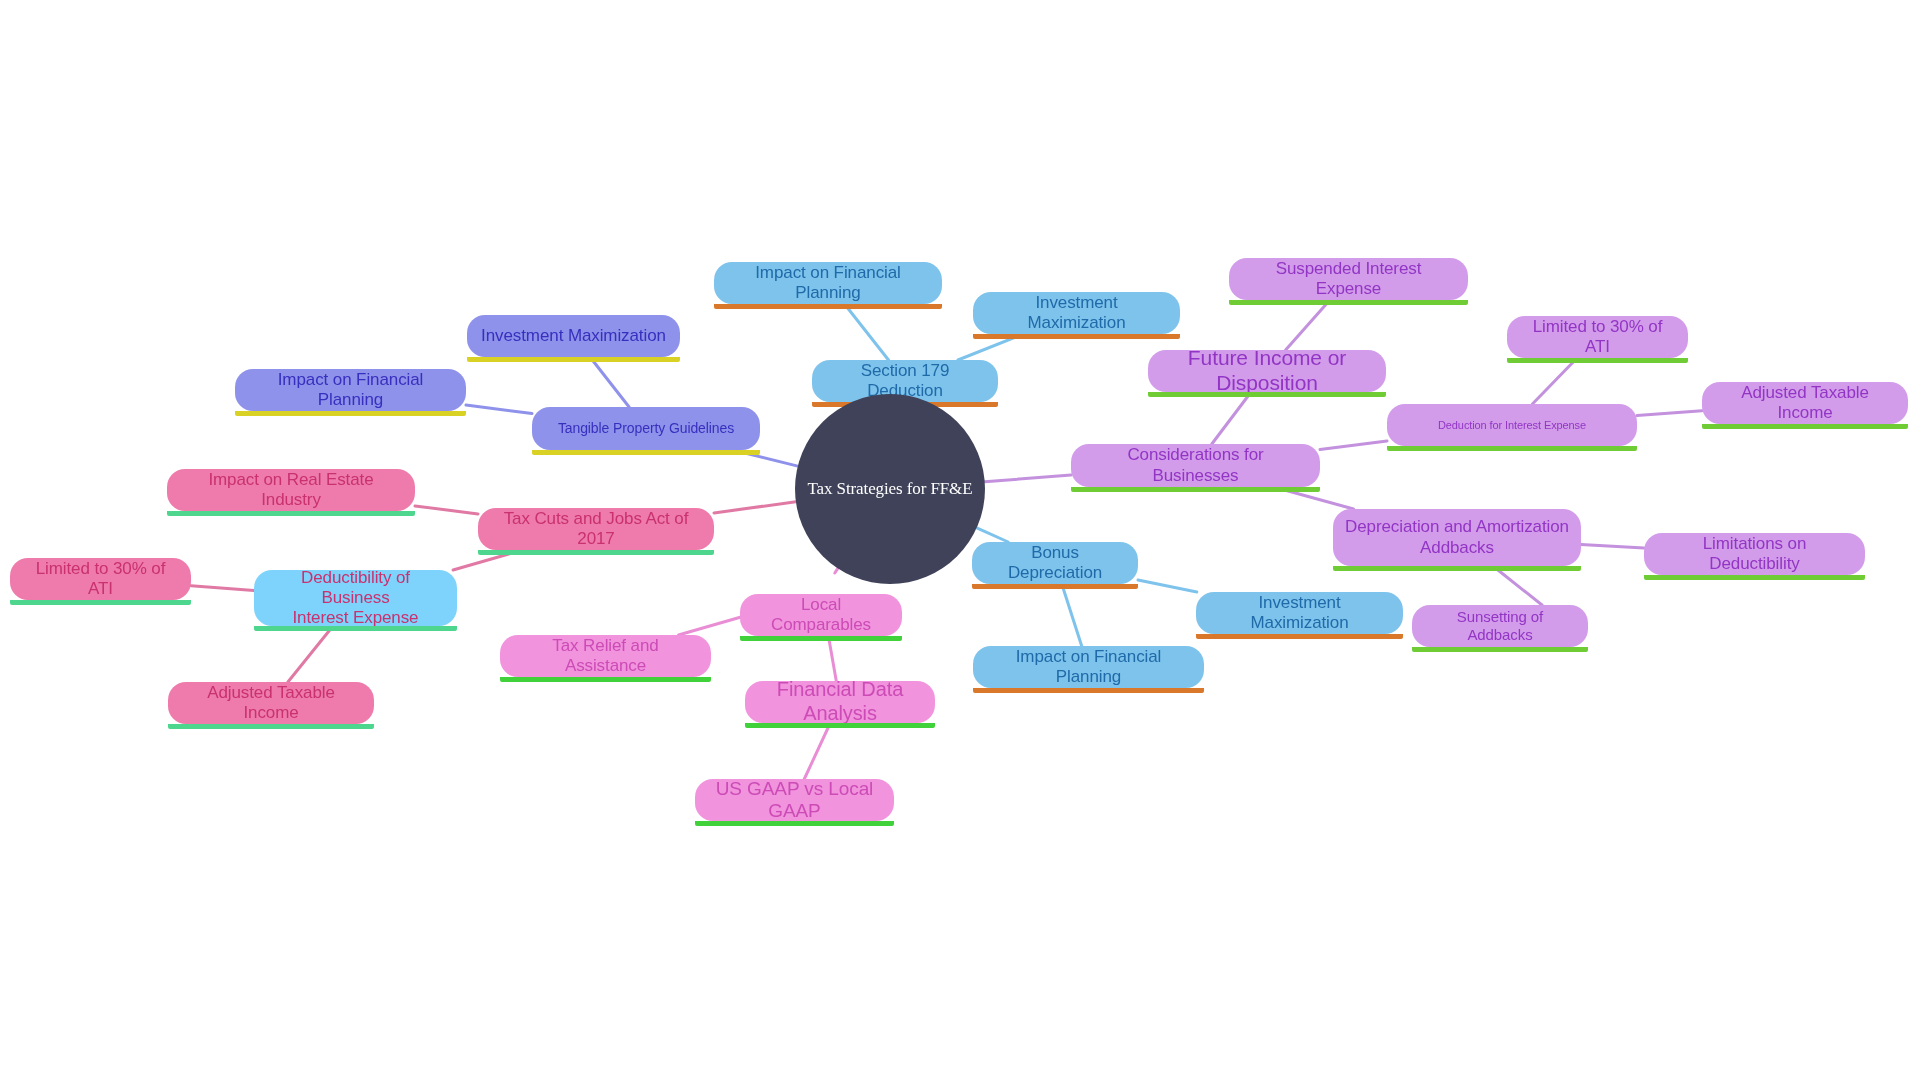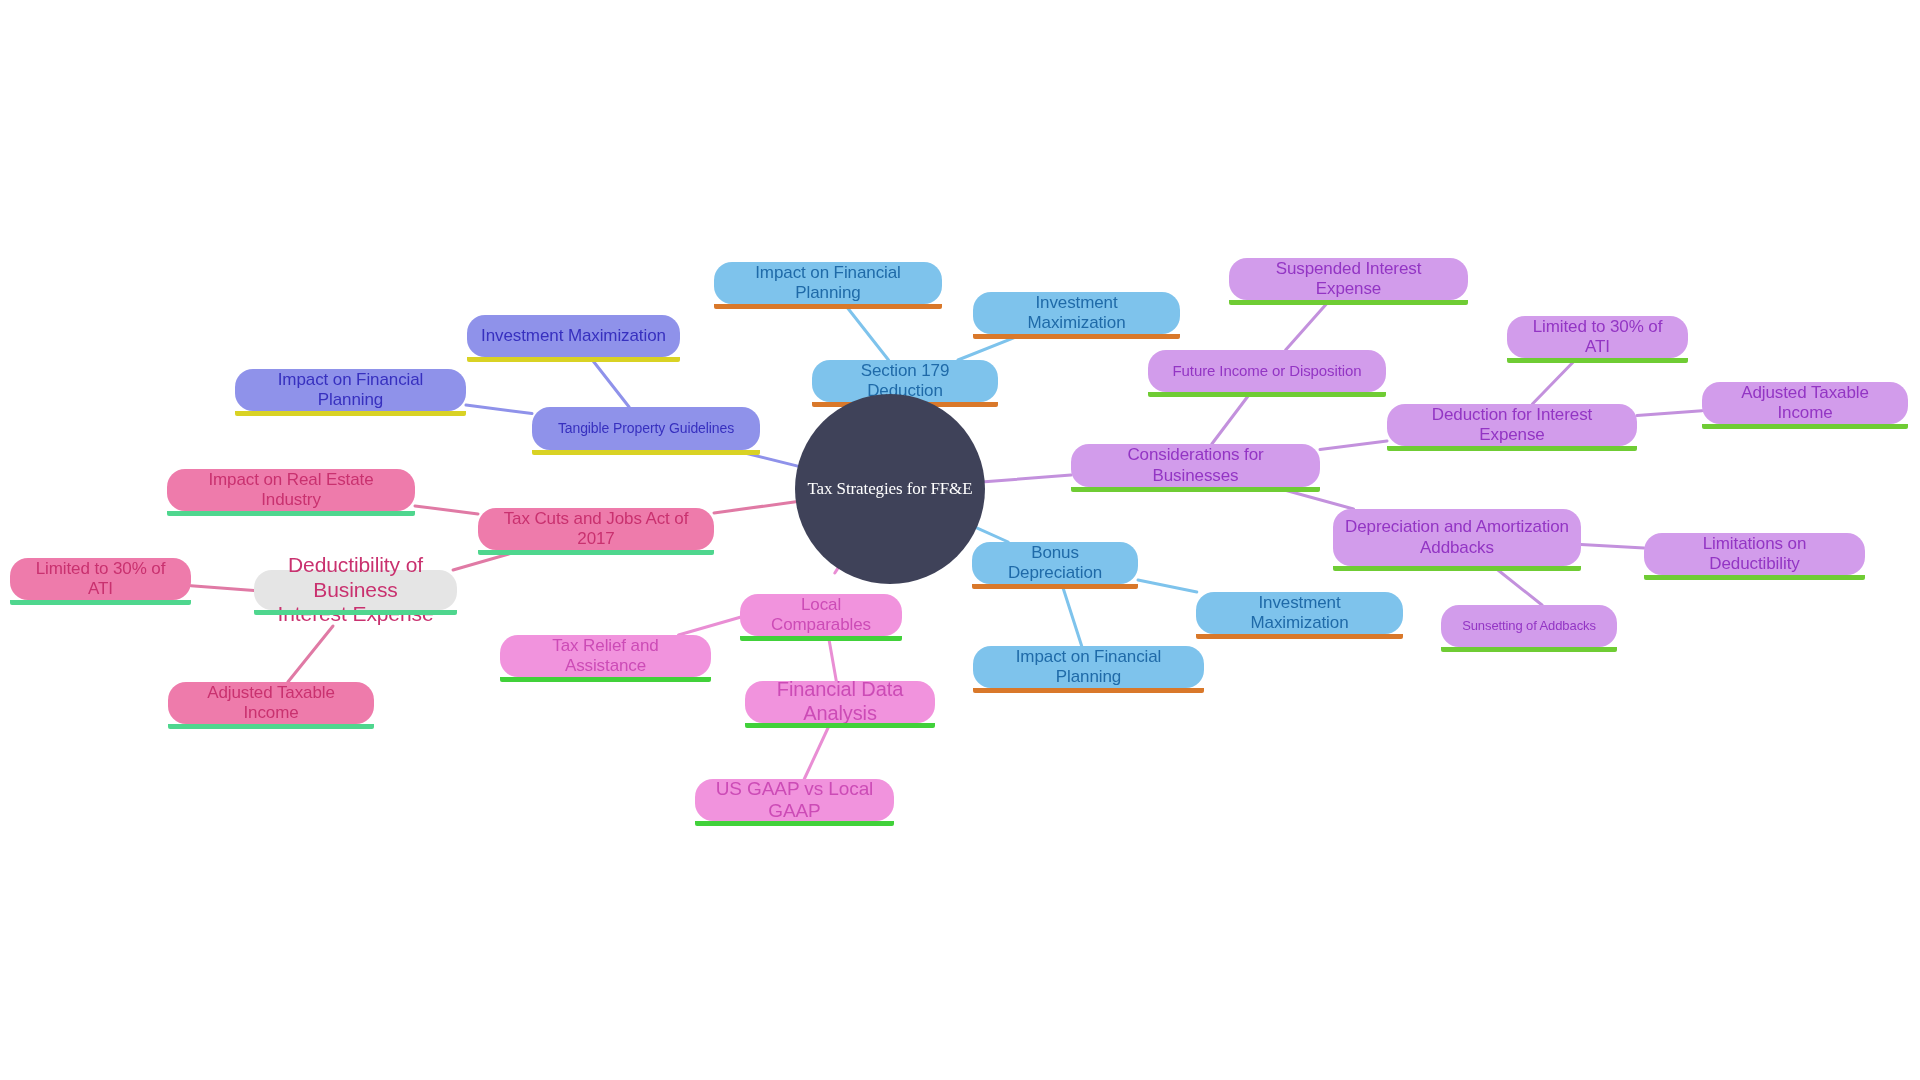--- a/index.html
+++ b/index.html
@@ -106,35 +106,35 @@
   <div id="node-layer">
       <div class="node" style="left: 714px; top: 262px; width: 228px; height: 42px; background: rgb(126, 195, 236); color: rgb(31, 106, 168); font-size: 17px;">Impact on Financial Planning<span class="underline" style="background: rgb(217, 120, 42);"></span></div>
       <div class="node" style="left: 973px; top: 292px; width: 207px; height: 42px; background: rgb(126, 195, 236); color: rgb(31, 106, 168); font-size: 17px;">Investment Maximization<span class="underline" style="background: rgb(217, 120, 42);"></span></div>
       <div class="node" style="left: 812px; top: 360px; width: 186px; height: 42px; background: rgb(126, 195, 236); color: rgb(31, 106, 168); font-size: 17px;">Section 179 Deduction<span class="underline" style="background: rgb(217, 120, 42);"></span></div>
       <div class="node" style="left: 467px; top: 315px; width: 213px; height: 42px; background: rgb(143, 146, 234); color: rgb(55, 48, 191); font-size: 17px;">Investment Maximization<span class="underline" style="background: rgb(217, 210, 36);"></span></div>
       <div class="node" style="left: 235px; top: 369px; width: 231px; height: 42px; background: rgb(143, 146, 234); color: rgb(55, 48, 191); font-size: 17px;">Impact on Financial Planning<span class="underline" style="background: rgb(217, 210, 36);"></span></div>
       <div class="node" style="left: 532px; top: 407px; width: 228px; height: 43px; background: rgb(143, 146, 234); color: rgb(55, 48, 191); font-size: 14px;">Tangible Property Guidelines<span class="underline" style="background: rgb(217, 210, 36);"></span></div>
       <div class="node" style="left: 167px; top: 469px; width: 248px; height: 42px; background: rgb(238, 123, 171); color: rgb(201, 49, 111); font-size: 17px;">Impact on Real Estate Industry<span class="underline" style="background: rgb(79, 214, 142);"></span></div>
       <div class="node" style="left: 478px; top: 508px; width: 236px; height: 42px; background: rgb(238, 123, 171); color: rgb(201, 49, 111); font-size: 17px;">Tax Cuts and Jobs Act of 2017<span class="underline" style="background: rgb(79, 214, 142);"></span></div>
       <div class="node" style="left: 10px; top: 558px; width: 181px; height: 42px; background: rgb(238, 123, 171); color: rgb(201, 49, 111); font-size: 17px;">Limited to 30% of ATI<span class="underline" style="background: rgb(79, 214, 142);"></span></div>
-      <div class="node" style="left: 254px; top: 570px; width: 203px; height: 40px; background: #e5e5e5; color: rgb(201, 49, 111); font-size: 21px;">Deductibility of Business
+      <div class="node" style="left: 254px; top: 570px; width: 203px; height: 56px; background: #7dd3fc; color: rgb(201, 49, 111); font-size: 17px;">Deductibility of Business
 Interest Expense<span class="underline" style="background: rgb(79, 214, 142);"></span></div>
       <div class="node" style="left: 168px; top: 682px; width: 206px; height: 42px; background: rgb(238, 123, 171); color: rgb(201, 49, 111); font-size: 17px;">Adjusted Taxable Income<span class="underline" style="background: rgb(79, 214, 142);"></span></div>
       <div class="node" style="left: 740px; top: 573px; width: 162px; height: 42px; background: rgb(241, 147, 221); color: rgb(204, 75, 182); font-size: 17px; margin-top: 21px;">Local Comparables<span class="underline" style="background: rgb(65, 209, 58);"></span></div>
       <div class="node" style="left: 500px; top: 635px; width: 211px; height: 42px; background: rgb(241, 147, 221); color: rgb(204, 75, 182); font-size: 17px;">Tax Relief and Assistance<span class="underline" style="background: rgb(65, 209, 58);"></span></div>
       <div class="node" style="left: 745px; top: 681px; width: 190px; height: 42px; background: rgb(241, 147, 221); color: rgb(204, 75, 182); font-size: 20px;">Financial Data Analysis<span class="underline" style="background: rgb(65, 209, 58);"></span></div>
       <div class="node" style="left: 695px; top: 779px; width: 199px; height: 42px; background: rgb(241, 147, 221); color: rgb(204, 75, 182); font-size: 19px;">US GAAP vs Local GAAP<span class="underline" style="background: rgb(65, 209, 58);"></span></div>
       <div class="node" style="left: 972px; top: 542px; width: 166px; height: 42px; background: rgb(126, 195, 236); color: rgb(31, 106, 168); font-size: 17px;">Bonus Depreciation<span class="underline" style="background: rgb(217, 120, 42);"></span></div>
       <div class="node" style="left: 1196px; top: 592px; width: 207px; height: 42px; background: rgb(126, 195, 236); color: rgb(31, 106, 168); font-size: 17px;">Investment Maximization<span class="underline" style="background: rgb(217, 120, 42);"></span></div>
       <div class="node" style="left: 973px; top: 646px; width: 231px; height: 42px; background: rgb(126, 195, 236); color: rgb(31, 106, 168); font-size: 17px;">Impact on Financial Planning<span class="underline" style="background: rgb(217, 120, 42);"></span></div>
       <div class="node" style="left: 1229px; top: 258px; width: 239px; height: 42px; background: rgb(210, 156, 235); color: rgb(147, 53, 196); font-size: 17px;">Suspended Interest Expense<span class="underline" style="background: rgb(111, 204, 52);"></span></div>
-      <div class="node" style="left: 1148px; top: 350px; width: 238px; height: 42px; background: rgb(210, 156, 235); color: rgb(147, 53, 196); font-size: 15px;">Future Income or Disposition<span class="underline" style="background: rgb(111, 204, 52);"></span></div>
+      <div class="node" style="left: 1148px; top: 350px; width: 238px; height: 42px; background: rgb(210, 156, 235); color: rgb(147, 53, 196); font-size: 21px;">Future Income or Disposition<span class="underline" style="background: rgb(111, 204, 52);"></span></div>
       <div class="node" style="left: 1507px; top: 316px; width: 181px; height: 42px; background: rgb(210, 156, 235); color: rgb(147, 53, 196); font-size: 17px;">Limited to 30% of ATI<span class="underline" style="background: rgb(111, 204, 52);"></span></div>
       <div class="node" style="left: 1071px; top: 444px; width: 249px; height: 43px; background: rgb(210, 156, 235); color: rgb(147, 53, 196); font-size: 17px;">Considerations for Businesses<span class="underline" style="background: rgb(111, 204, 52);"></span></div>
-      <div class="node" style="left: 1387px; top: 404px; width: 250px; height: 42px; background: rgb(210, 156, 235); color: rgb(147, 53, 196); font-size: 17px;">Deduction for Interest Expense<span class="underline" style="background: rgb(111, 204, 52);"></span></div>
+      <div class="node" style="left: 1387px; top: 404px; width: 250px; height: 42px; background: rgb(210, 156, 235); color: rgb(147, 53, 196); font-size: 11px;">Deduction for Interest Expense<span class="underline" style="background: rgb(111, 204, 52);"></span></div>
       <div class="node" style="left: 1702px; top: 382px; width: 206px; height: 42px; background: rgb(210, 156, 235); color: rgb(147, 53, 196); font-size: 17px;">Adjusted Taxable Income<span class="underline" style="background: rgb(111, 204, 52);"></span></div>
       <div class="node" style="left: 1333px; top: 509px; width: 248px; height: 57px; background: rgb(210, 156, 235); color: rgb(147, 53, 196); font-size: 17px;">Depreciation and Amortization
 Addbacks<span class="underline" style="background: rgb(111, 204, 52);"></span></div>
       <div class="node" style="left: 1644px; top: 533px; width: 221px; height: 42px; background: rgb(210, 156, 235); color: rgb(147, 53, 196); font-size: 17px;">Limitations on Deductibility<span class="underline" style="background: rgb(111, 204, 52);"></span></div>
-      <div class="node" style="left: 1441px; top: 605px; width: 176px; height: 42px; background: rgb(210, 156, 235); color: rgb(147, 53, 196); font-size: 13px;">Sunsetting of Addbacks<span class="underline" style="background: rgb(111, 204, 52);"></span></div>
+      <div class="node" style="left: 1412px; top: 605px; width: 176px; height: 42px; background: rgb(210, 156, 235); color: rgb(147, 53, 196); font-size: 15px;">Sunsetting of Addbacks<span class="underline" style="background: rgb(111, 204, 52);"></span></div>
       <div class="center-node" style="left: 795px; top: 394px; width: 190px; height: 190px; background: rgb(63, 66, 89); color: rgb(255, 255, 255); font-family: Liberation Serif, serif;">Tax Strategies for FF&amp;E</div>
     </div>
 </div>
 
 </body></html>

